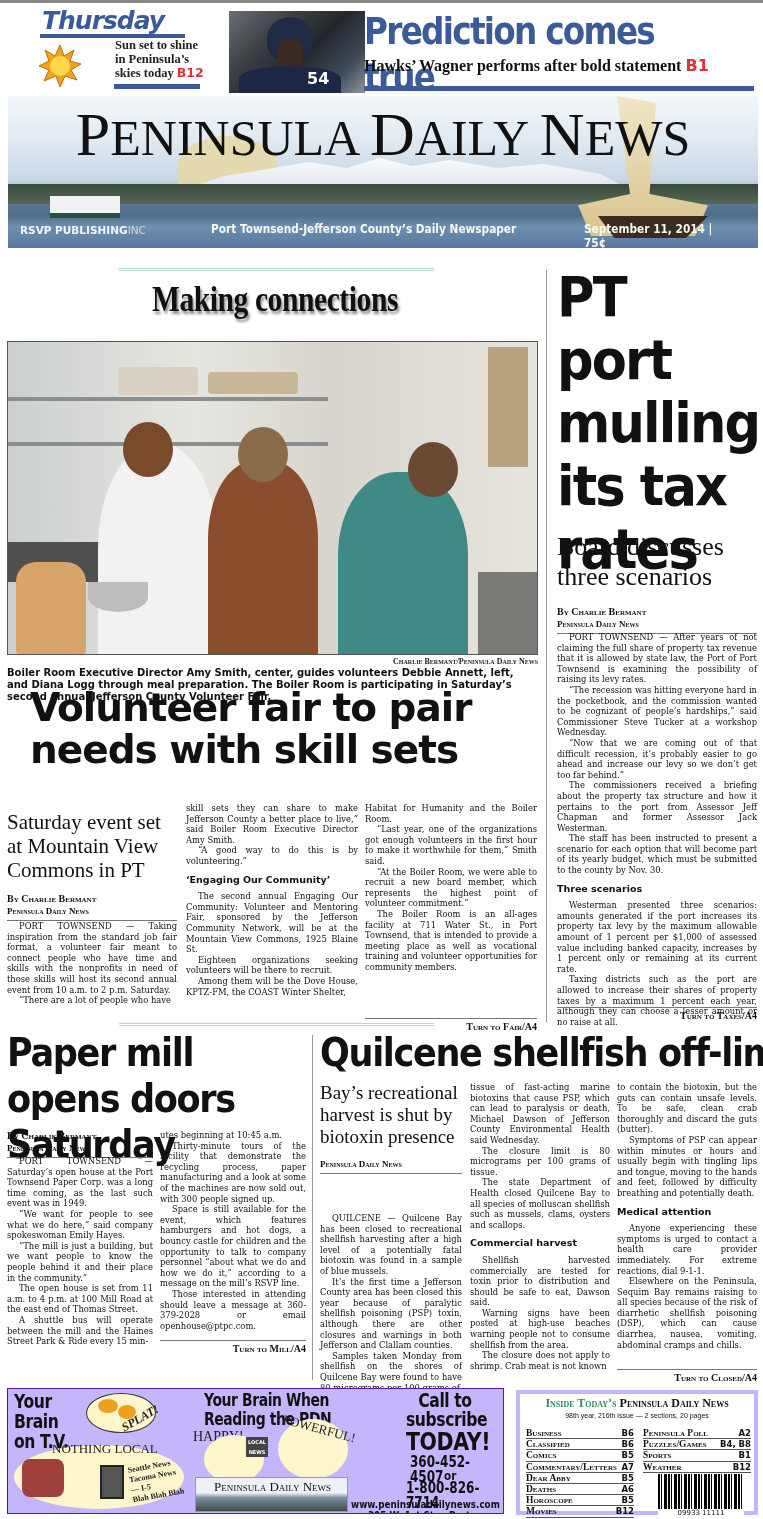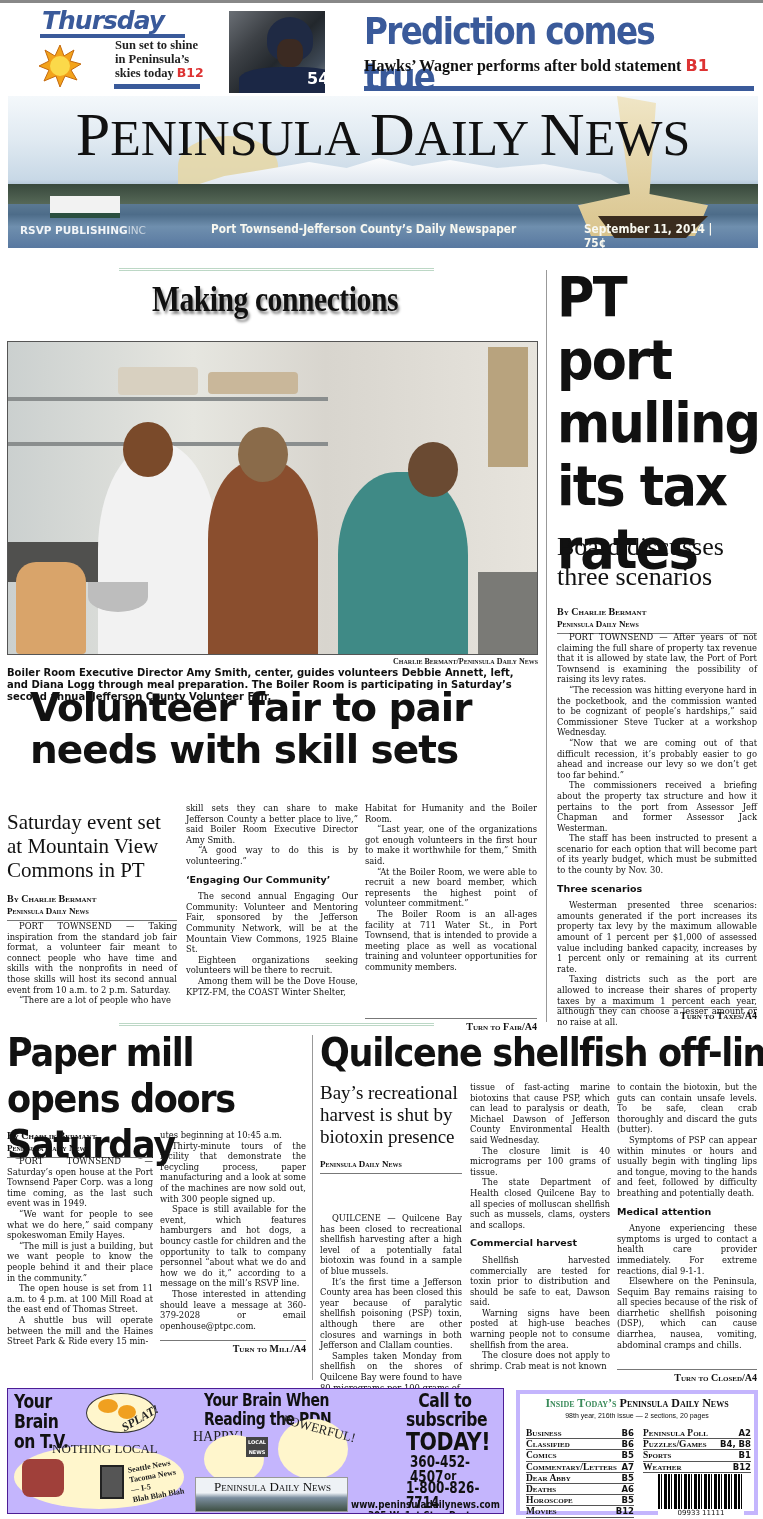--- a/index.html
+++ b/index.html
@@ -5,21 +5,21 @@
 *{box-sizing:border-box;margin:0;padding:0}
 body{width:763px;height:1519px;background:#fff;font-family:"DejaVu Serif",serif;color:#111;position:relative;overflow:hidden}
 .abs{position:absolute}
 .topline{left:0;top:0;width:763px;height:3px;background:#888}
 
 .thursday{left:40px;top:8px;width:145px;font-family:"DejaVu Sans",sans-serif;font-weight:bold;font-style:italic;font-size:25px;color:#3a5a9a;letter-spacing:-1px;line-height:26px;border-bottom:4px solid #3a5a9a;padding-left:2px}
 .sun{left:38px;top:44px;width:44px;height:44px}
 .sun-text{left:115px;top:38px;width:90px;font-size:12.5px;line-height:14px;font-family:"Liberation Serif",serif;font-weight:bold;color:#222}
 .sun-text .pg{color:#d33;font-family:"DejaVu Sans",sans-serif;font-weight:bold}
 .sun-bar{left:114px;top:84px;width:86px;height:5px;background:#3a5a9a}
-.player{left:229px;top:11px;width:96px;height:82px;background:linear-gradient(135deg,#6a6f75 0%,#3d4146 30%,#22272c 55%,#3f4a57 80%,#8b949c 100%);overflow:hidden}
+.player{left:229px;top:11px;width:136px;height:82px;background:linear-gradient(135deg,#6a6f75 0%,#3d4146 30%,#22272c 55%,#3f4a57 80%,#8b949c 100%);overflow:hidden}
 .player .helmet{position:absolute;left:38px;top:6px;width:46px;height:44px;border-radius:50% 50% 40% 40%;background:#1f2a44}
 .player .face{position:absolute;left:48px;top:28px;width:26px;height:28px;border-radius:40%;background:#3b2a22}
 .player .jersey{position:absolute;left:10px;top:56px;width:102px;height:30px;border-radius:40% 40% 0 0;background:#1b2745}
 .player .num{position:absolute;left:78px;top:58px;color:#fff;font-family:"DejaVu Sans",sans-serif;font-weight:bold;font-size:16px}
 .pred-title{left:364px;top:8px;width:390px;font-family:"DejaVu Sans",sans-serif;font-weight:bold;font-size:38px;color:#3a5a9a;letter-spacing:-2px;line-height:46px;transform:scaleX(.86);transform-origin:left}
 .pred-sub{left:364px;top:56px;font-size:16px;font-family:"Liberation Serif",serif;font-weight:bold;color:#111}
 .pred-sub .pg{color:#d33;font-family:"DejaVu Sans",sans-serif;font-weight:bold}
 .pred-bar{left:364px;top:86px;width:390px;height:5px;background:#3a5a9a}
 
 .masthead{left:8px;top:96px;width:750px;height:152px;overflow:hidden;background:linear-gradient(#f4f8fb 0%,#dfe9f1 30%,#c8d8e6 55%,#9fb4c9 62%,#5d7b95 70%,#4d6c89 78%,#6f8fae 86%,#5878a0 100%)}
@@ -238,21 +238,21 @@
 <div class="abs byline q-by">
   <div class="org">Peninsula Daily News</div>
 </div>
 <div class="abs body q-c1">
   <p>QUILCENE — Quilcene Bay has been closed to recreational shellfish harvesting after a high level of a potentially fatal biotoxin was found in a sample of blue mussels.</p>
   <p>It’s the first time a Jefferson County area has been closed this year because of paralytic shellfish poisoning (PSP) toxin, although there are other closures and warnings in both Jefferson and Clallam counties.</p>
   <p>Samples taken Monday from shellfish on the shores of Quilcene Bay were found to have 80 micrograms per 100 grams of</p>
 </div>
 <div class="abs body q-c2">
   <p class="noind">tissue of fast-acting marine biotoxins that cause PSP, which can lead to paralysis or death, Michael Dawson of Jefferson County Environmental Health said Wednesday.</p>
-  <p>The closure limit is 40 micrograms per 100 grams of tissue.</p>
+  <p>The closure limit is 80 micrograms per 100 grams of tissue.</p>
   <p>The state Department of Health closed Quilcene Bay to all species of molluscan shellfish such as mussels, clams, oysters and scallops.</p>
   <div class="col-sub">Commercial harvest</div>
   <p>Shellfish harvested commercially are tested for toxin prior to distribution and should be safe to eat, Dawson said.</p>
   <p>Warning signs have been posted at high-use beaches warning people not to consume shellfish from the area.</p>
   <p>The closure does not apply to shrimp. Crab meat is not known</p>
 </div>
 <div class="abs body q-c3">
   <p class="noind">to contain the biotoxin, but the guts can contain unsafe levels. To be safe, clean crab thoroughly and discard the guts (butter).</p>
   <p>Symptoms of PSP can appear within minutes or hours and usually begin with tingling lips and tongue, moving to the hands and feet, followed by difficulty breathing and potentially death.</p>
   <div class="col-sub">Medical attention</div>

